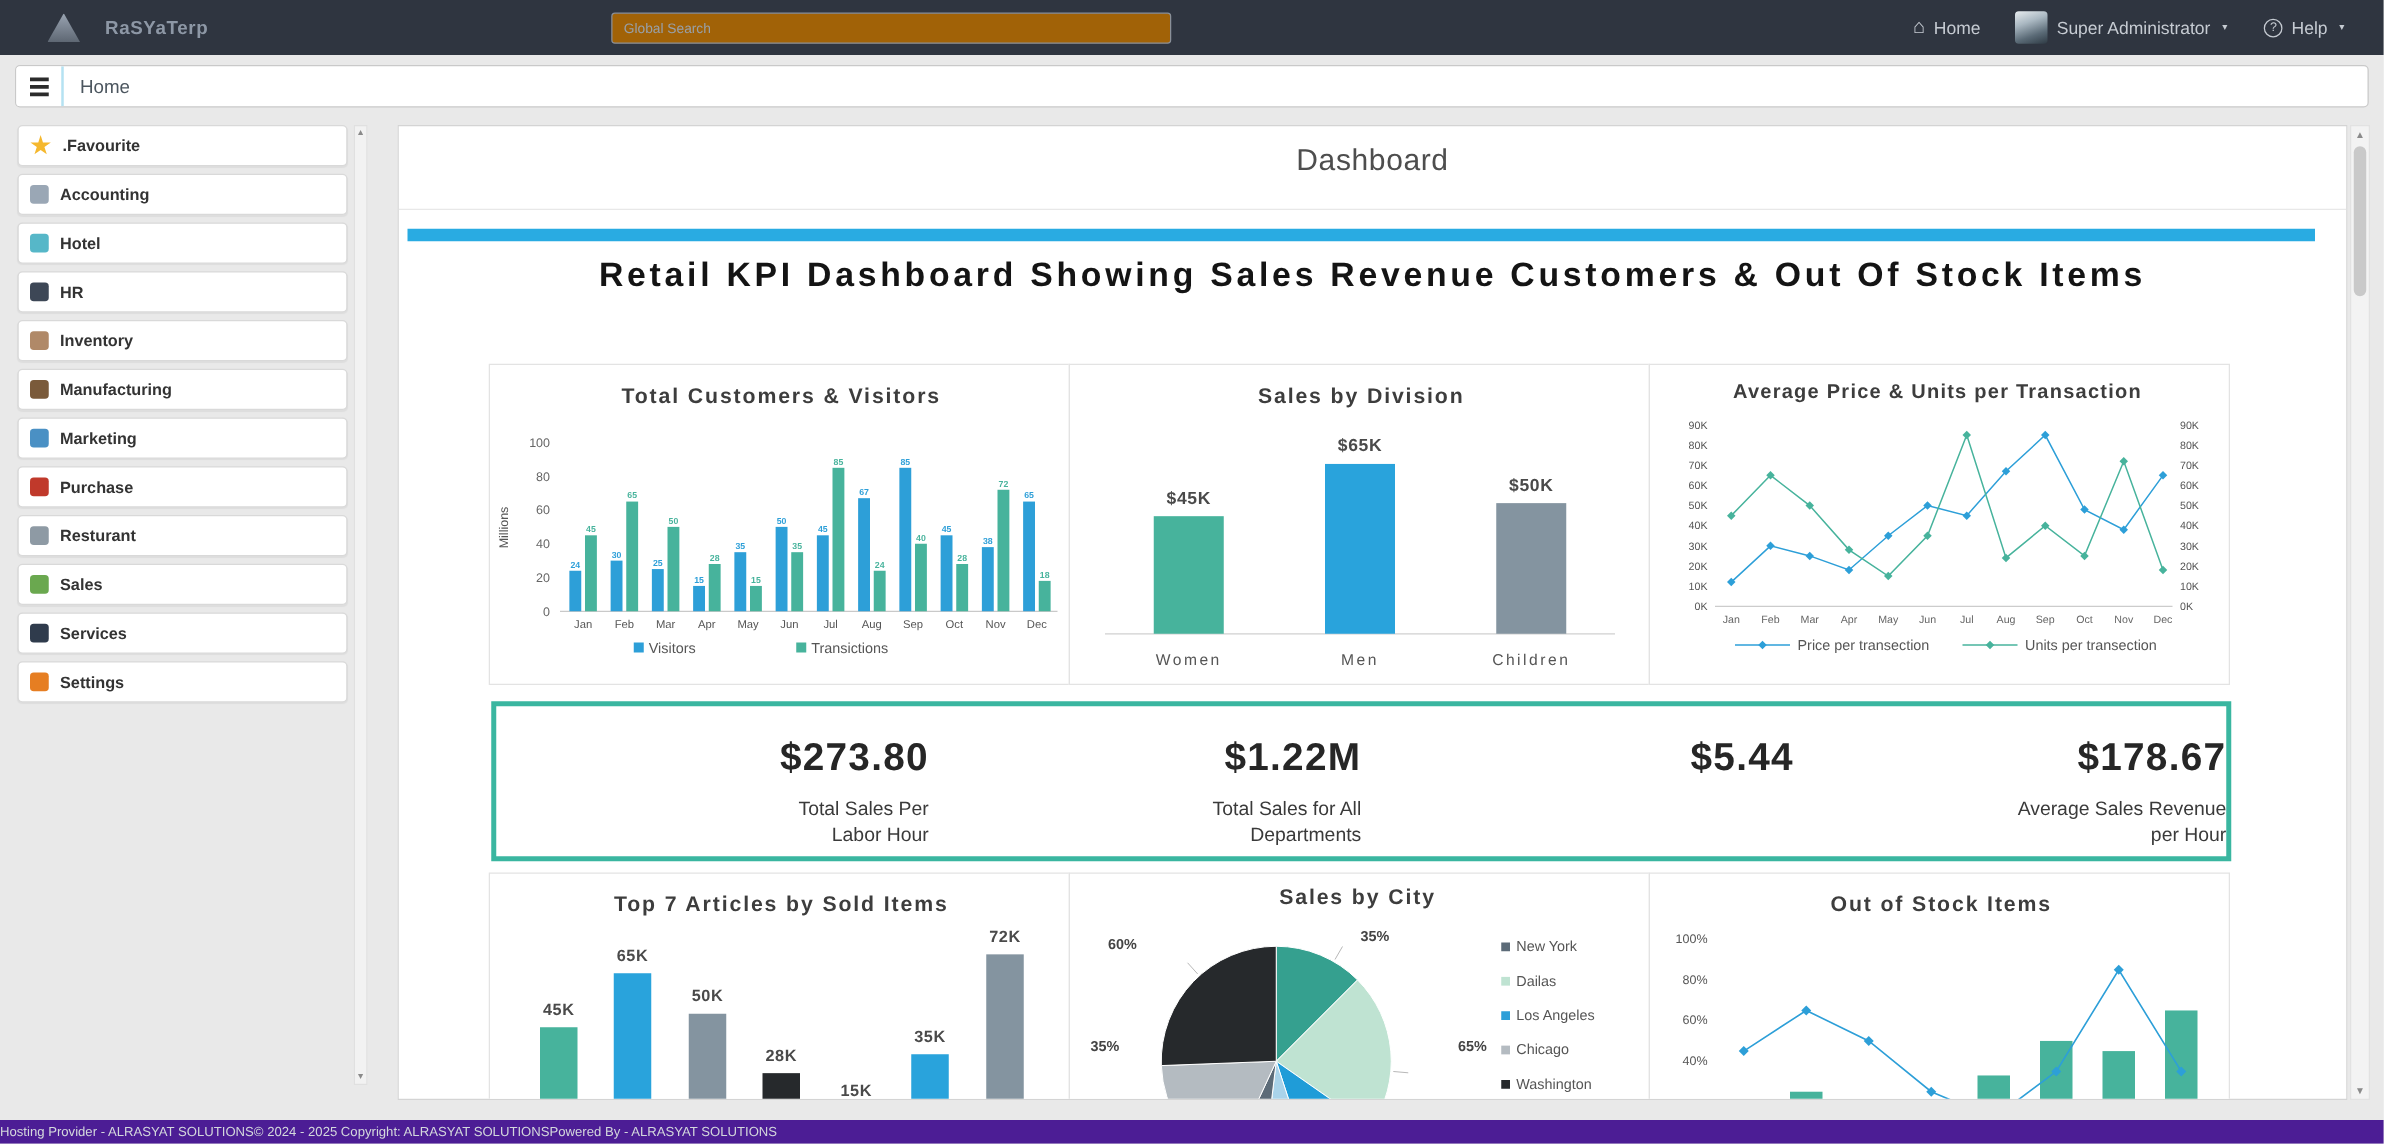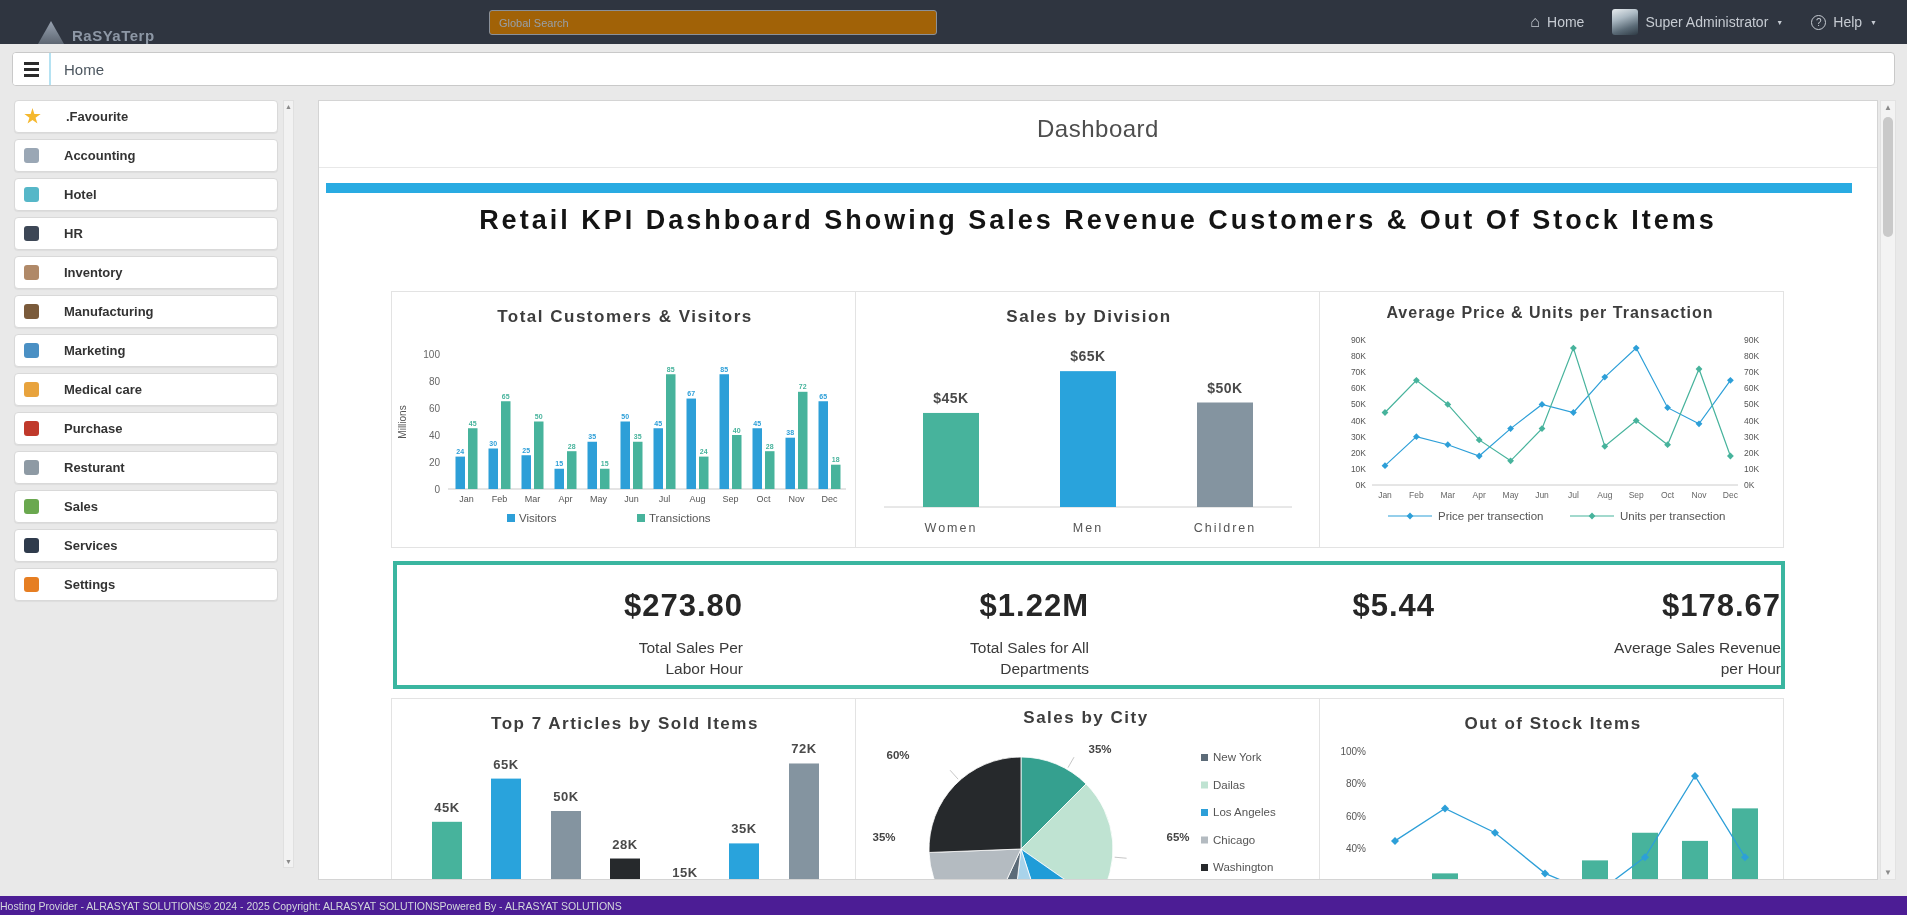--- a/index.html
+++ b/index.html
@@ -1,21 +1,21 @@
 <!DOCTYPE html>
 <html><head>
 <meta charset="utf-8">
 <style>
   *{margin:0;padding:0;box-sizing:border-box}
   body{width:1907px;height:915px;position:relative;background:#e9e9e9;
        font-family:"Liberation Sans",sans-serif;overflow:hidden}
 
   
   .navbar{position:absolute;top:0;left:0;width:100%;height:44px;background:#2f3540}
-  .brand{position:absolute;left:38px;top:0;height:44px;display:flex;align-items:flex-end;gap:8px}
+  .brand{position:absolute;left:38px;top:0;height:44px;display:flex;align-items:center;gap:20px}
   .brand-logo{width:26px;height:23px;background:linear-gradient(180deg,#99a3b1,#5d6672);
               clip-path:polygon(50% 0,100% 100%,0 100%)}
   .brand-name{color:#8d97a5;font-weight:bold;font-size:15px;letter-spacing:.5px}
   .search{position:absolute;left:489px;top:10px;width:448px;height:25px;background:#a16207;
           border:1px solid #8a9099;border-radius:3px;color:#cfd3d8;font-size:11px;padding:0 9px}
   .search::placeholder{color:#98a0a9}
   .nav-right{position:absolute;right:30px;top:0;height:44px;display:flex;align-items:center;
              gap:28px;color:#c6cbd2;font-size:14px}
   .nav-link{display:flex;align-items:center;gap:7px;cursor:pointer}
   .home-icn{font-size:16px;line-height:1}
@@ -30,21 +30,21 @@
              border:1px solid #c9c9c9;border-radius:4px;display:flex;align-items:center;overflow:hidden}
   .burger{width:36px;height:100%;display:flex;flex-direction:column;justify-content:center;
           align-items:center;gap:3px;cursor:pointer;background:#fff}
   .burger b{display:block;width:15px;height:3px;background:#2b2b2b}
   .crumb-sep{width:2px;height:100%;background:#b5e2f2}
   .crumb-text{margin-left:13px;font-size:15px;color:#4c565f}
 
   
   .sidebar{position:absolute;left:14px;top:100px;width:264px}
   .side-item{height:33px;background:#fff;border:1px solid #d9d9d9;border-radius:4px;margin-bottom:6px;
-             display:flex;align-items:center;padding-left:9px;gap:25px;cursor:pointer;
+             display:flex;align-items:center;padding-left:9px;gap:9px;cursor:pointer;
              box-shadow:0 1px 1px rgba(0,0,0,.05)}
   .side-icn{width:15px;height:15px;border-radius:3px;flex:0 0 auto}
   .side-icn.star{clip-path:polygon(50% 0%,61% 35%,98% 35%,68% 57%,79% 91%,50% 70%,21% 91%,32% 57%,2% 35%,39% 35%);border-radius:0;width:17px;height:17px}
   .side-lbl{font-size:13px;font-weight:bold;color:#333}
   .side-scroll{position:absolute;left:283px;top:100px;width:11px;height:768px;background:#f2f2f2;
                border:1px solid #e0e0e0;display:flex;flex-direction:column;justify-content:space-between;
                align-items:center;font-size:7px;color:#8a8a8a;padding:2px 0}
 
   
   .main-panel{position:absolute;left:318px;top:100px;width:1560px;height:780px;background:#fff;
@@ -134,24 +134,20 @@
       <span class="side-icn" style="background: rgb(176, 137, 104);"></span>
       <span class="side-lbl">Inventory</span>
     </div>
     <div class="side-item">
       <span class="side-icn" style="background: rgb(122, 90, 58);"></span>
       <span class="side-lbl">Manufacturing</span>
     </div>
     <div class="side-item">
       <span class="side-icn" style="background: rgb(74, 144, 196);"></span>
       <span class="side-lbl">Marketing</span>
-    </div>
-    <div class="side-item">
-      <span class="side-icn" style="background: rgb(232, 163, 61);"></span>
-      <span class="side-lbl">Medical care</span>
     </div>
     <div class="side-item">
       <span class="side-icn" style="background: rgb(192, 57, 43);"></span>
       <span class="side-lbl">Purchase</span>
     </div>
     <div class="side-item">
       <span class="side-icn" style="background: rgb(142, 154, 164);"></span>
       <span class="side-lbl">Resturant</span>
     </div>
     <div class="side-item">

